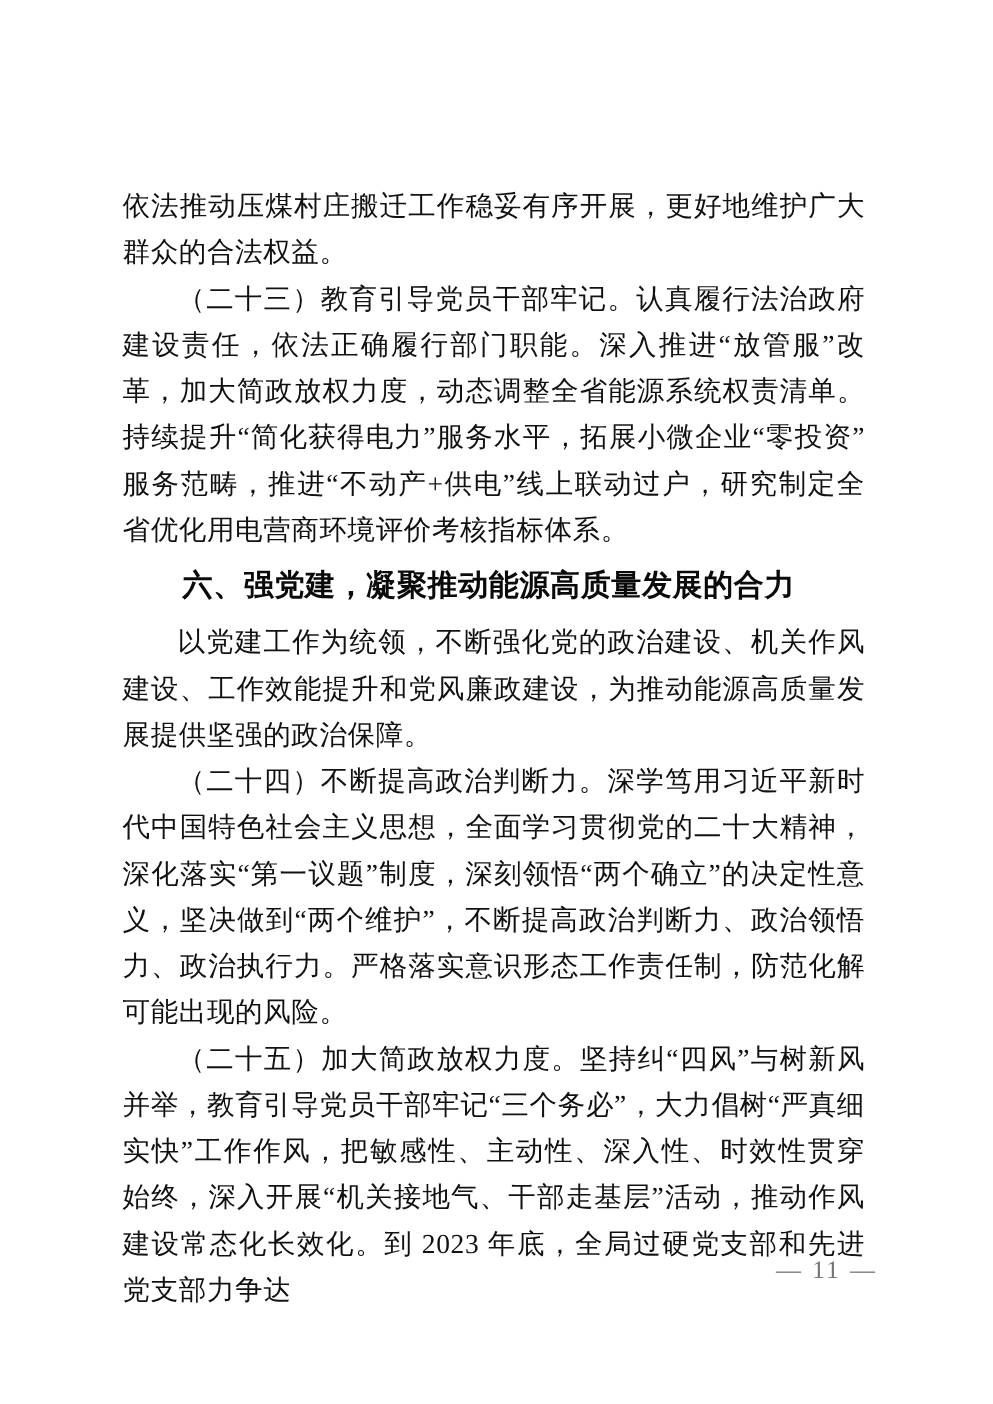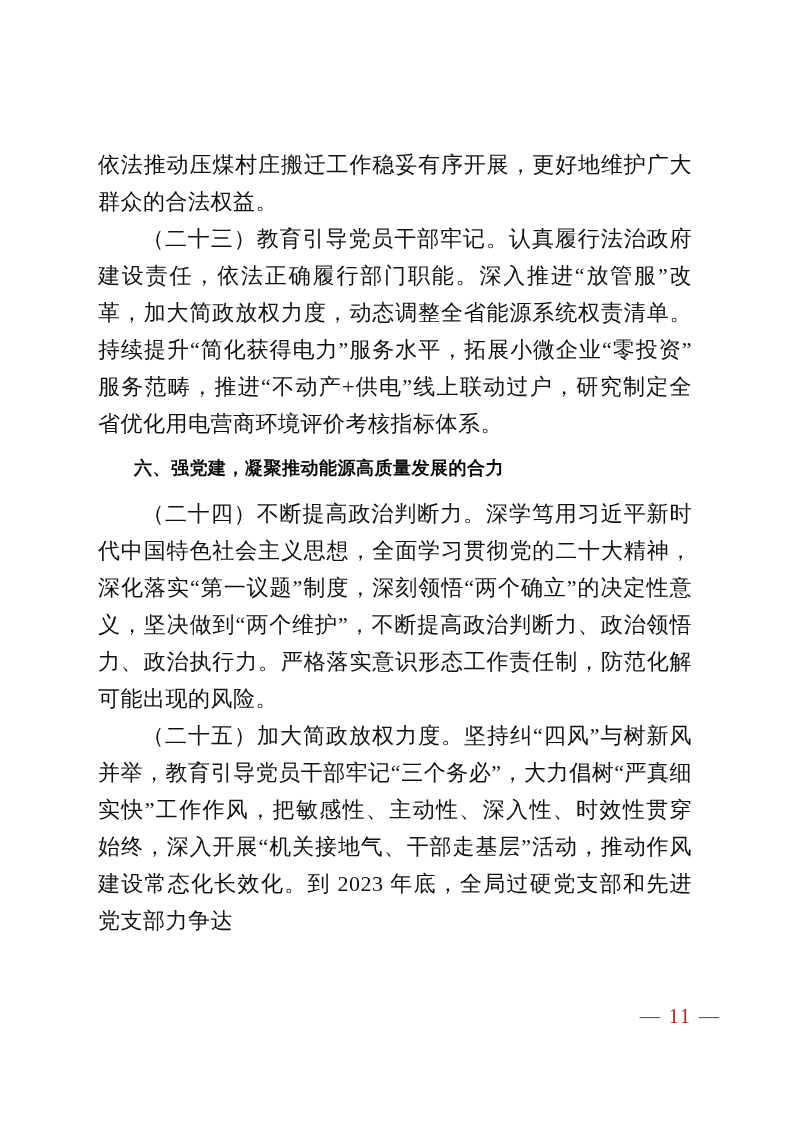--- a/index.html
+++ b/index.html
@@ -35,49 +35,50 @@
     text-indent: 0;
   }
   .item-lead {
     
     font-family: "Liberation Serif", "DejaVu Serif", serif;
   }
   h2.section {
     margin: 8px 0;
     font-family: "Liberation Sans", "DejaVu Sans", sans-serif;
     font-weight: bold;
-    font-size: 18px;
+    font-size: 24px;
     line-height: 37px;
     text-indent: 2em;
     letter-spacing: 0.5px;
     color: #0a0a0a;
   }
   .footer {
     position: absolute;
     top: 1004px;
-    right: 88px;
+    right: 107px;
     font-size: 20px;
     line-height: 24px;
-    color: #b91c1c;
+    color: #737373;
     letter-spacing: 2px;
     font-family: "Liberation Serif", "DejaVu Serif", serif;
   }
 </style>
 </head>
 <body>
 
 <div class="page">
   <div class="content">
 
     <p class="noindent"><span>依法推动压煤村庄搬迁工作稳妥有序开展，更好地维护广大群众的合法权益。</span></p>
 
     <p><span class="item-lead">（二十三）教育引导党员干部牢记。</span><span>认真履行法治政府建设责任，依法正确履行部门职能。深入推进“放管服”改革，加大简政放权力度，动态调整全省能源系统权责清单。持续提升“简化获得电力”服务水平，拓展小微企业“零投资”服务范畴，推进“不动产+供电”线上联动过户，研究制定全省优化用电营商环境评价考核指标体系。</span></p>
 
     <h2 class="section">六、强党建，凝聚推动能源高质量发展的合力</h2>
 
+    <p><span>以党建工作为统领，不断强化党的政治建设、机关作风建设、工作效能提升和党风廉政建设，为推动能源高质量发展提供坚强的政治保障。</span></p>
 
     <p><span class="item-lead">（二十四）不断提高政治判断力。</span><span>深学笃用习近平新时代中国特色社会主义思想，全面学习贯彻党的二十大精神，深化落实“第一议题”制度，深刻领悟“两个确立”的决定性意义，坚决做到“两个维护”，不断提高政治判断力、政治领悟力、政治执行力。严格落实意识形态工作责任制，防范化解可能出现的风险。</span></p>
 
     <p><span class="item-lead">（二十五）加大简政放权力度。</span><span>坚持纠“四风”与树新风并举，教育引导党员干部牢记“三个务必”，大力倡树“严真细实快”工作作风，把敏感性、主动性、深入性、时效性贯穿始终，深入开展“机关接地气、干部走基层”活动，推动作风建设常态化长效化。到 2023 年底，全局过硬党支部和先进党支部力争达</span></p>
 
   </div>
 
   <div class="footer"><span>— 11 —</span></div>
 </div>
 

